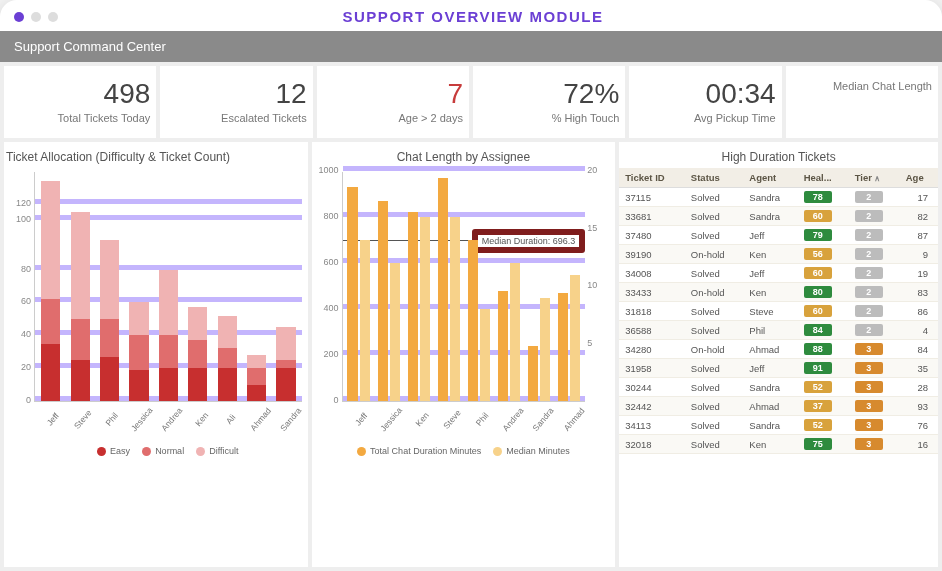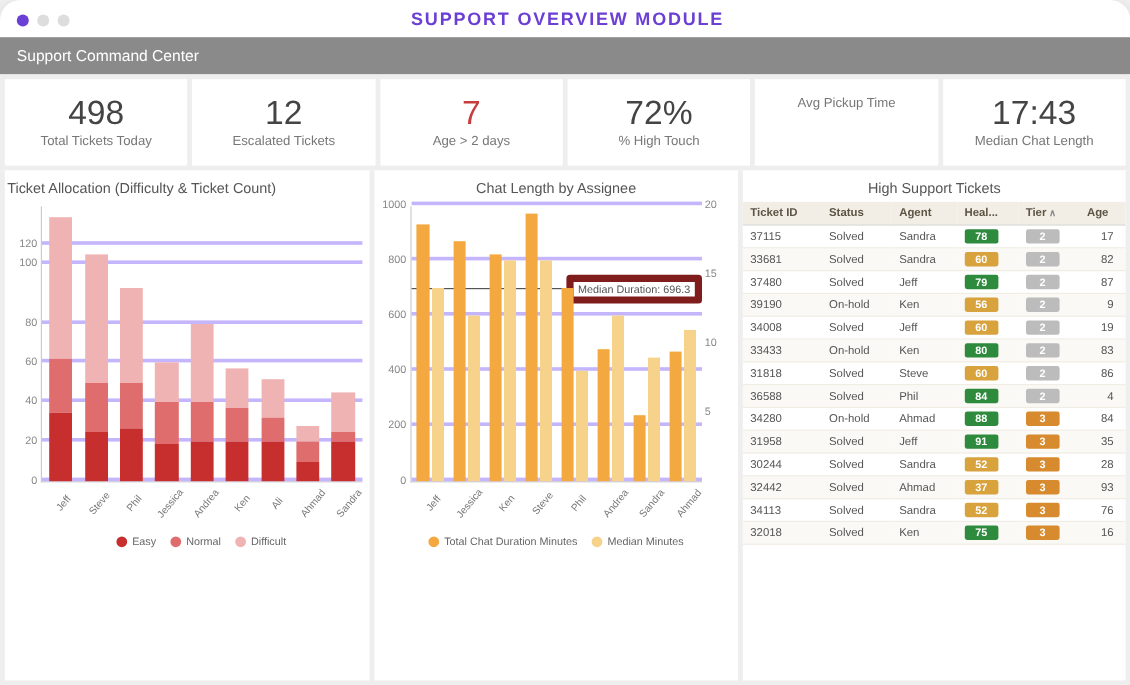--- a/index.html
+++ b/index.html
@@ -43,21 +43,21 @@
   }
   .kpis {
     display: flex;
     gap: 4px;
     padding: 4px;
     background: #eee;
   }
   .kpi {
     flex: 1;
     background: #fff;
-    text-align: center;
+    text-align: right;
     padding: 12px 6px 14px;
   }
   .kpi .value { font-size: 28px; font-weight: 300; color: #444; }
   .kpi.red .value { color: #c73c3c; }
   .kpi .label { font-size: 11px; color: #777; margin-top: 2px; }
   .panels {
     display: flex;
     gap: 4px;
     padding: 0 4px 4px;
     background: #eee;
@@ -85,21 +85,21 @@
   .chart-body.dual { padding-right: 30px; }
   .plot {
     position: relative;
     width: 100%;
     height: 230px;
     border-left: 1px solid #ccc;
     border-bottom: 1px solid #ccc;
   }
   .ygrid {
     position: absolute; left: 0; width: 100%;
-    border-top: 3px solid #c4b5fd;
+    border-top: 5px solid #c4b5fd;
     font-size: 9px; color: #888;
   }
   .ygrid span { position: absolute; left: -26px; top: -6px; width: 22px; text-align: right; }
   .ygrid .r { left: auto; right: -24px; text-align: left; }
   .bars-row {
     position: absolute; left: 0; bottom: 0; width: 100%; height: 100%;
     display: flex; align-items: flex-end; justify-content: space-around;
     gap: 2px; padding: 0 2px;
   }
   .bar-group {
@@ -200,24 +200,24 @@
       </div>
       <div class="kpi red">
         <div class="value">7</div>
                <div class="label">Age &gt; 2 days</div>
       </div>
       <div class="kpi">
         <div class="value">72%</div>
                <div class="label">% High Touch</div>
       </div>
       <div class="kpi">
+        <div class="value">00:34</div>
                <div class="label">Avg Pickup Time</div>
       </div>
       <div class="kpi">
-        <div class="value">17:43</div>
                <div class="label">Median Chat Length</div>
       </div>
     </div>
 
   <div class="panels">
 
     <div class="panel ticket-alloc">
       <div class="panel-title">Ticket Allocation (Difficulty &amp; Ticket Count)</div>
       <div class="chart-body">
         <div class="plot" id="plot1">
@@ -426,21 +426,21 @@
             <span>Ahmad</span>
           </div>
         <div class="legend" id="legend2">
             <span><span class="sw" style="background:#f3a940"></span>Total Chat Duration Minutes</span>
             <span><span class="sw" style="background:#f7d28a"></span>Median Minutes</span>
           </div>
       </div>
     </div>
 
     <div class="panel table-panel">
-      <div class="panel-title">High Support Tickets</div>
+      <div class="panel-title">High Duration Tickets</div>
       <div class="table-wrap">
         <table class="tbl">
           <thead>
               <tr id="thead-row">
                 <th>Ticket ID</th>
                 <th>Status</th>
                 <th>Agent</th>
                 <th>Heal...</th>
                 <th class="sort">Tier</th>
                 <th>Age</th>

